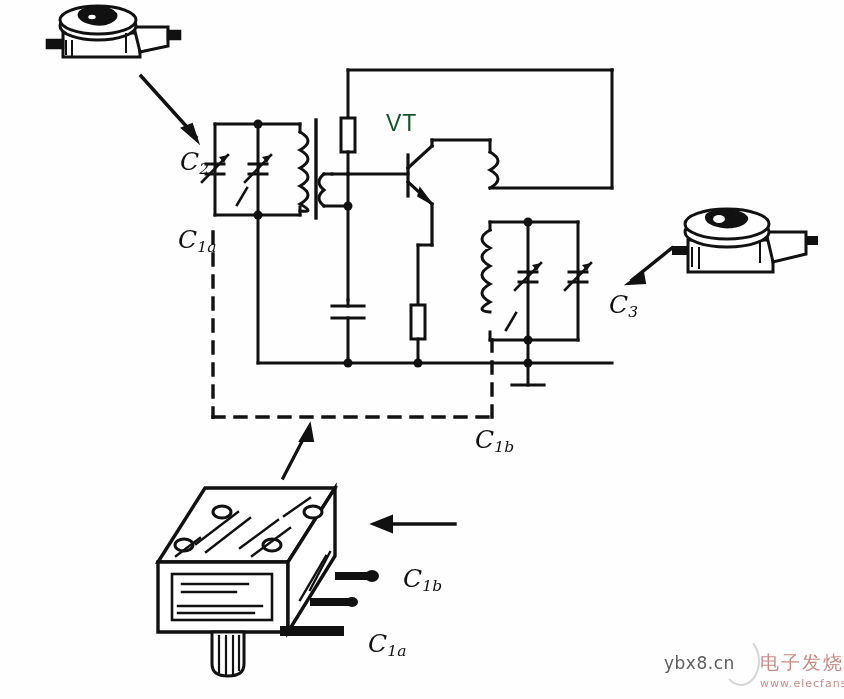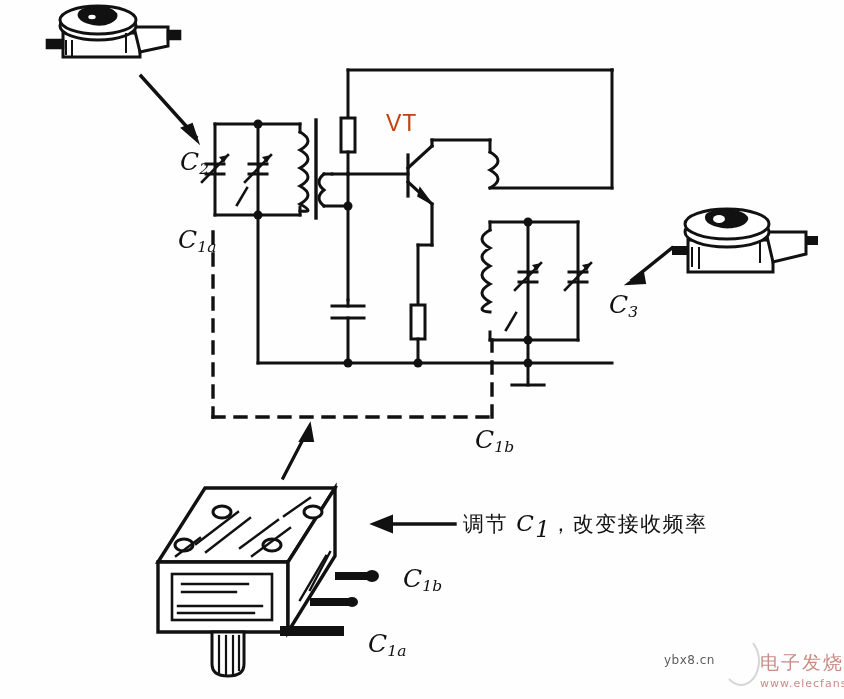--- a/index.html
+++ b/index.html
@@ -6,24 +6,24 @@
   body{
     width:844px;height:699px;position:relative;overflow:hidden;
     font-family:"Liberation Serif", serif;
     background:#fefefe;
   }
   #sheet{position:absolute;left:0;top:0;width:844px;height:699px;}
   svg{position:absolute;left:0;top:0;}
   .lbl{position:absolute;color:#111;white-space:nowrap;}
   .sub{font-size:0.62em;vertical-align:-0.28em;letter-spacing:0.2px;}
   .cap-label{font-family:"DejaVu Serif", serif;font-style:italic;font-size:25px;font-weight:500;margin-left:16px;}
-  .vt-label{font-family:"Liberation Sans", sans-serif;font-size:23px;letter-spacing:1px;color:#c2410c;}
+  .vt-label{font-family:"Liberation Sans", sans-serif;font-size:23px;letter-spacing:1px;color:#14532d;}
   .cn-text{font-family:"DejaVu Sans", sans-serif;font-size:21px;color:#111;letter-spacing:1.5px;}
   .cn-text .ital{font-family:"DejaVu Serif", serif;font-style:italic;font-size:23px;}
-  .wm1{position:absolute;font-family:"DejaVu Sans", sans-serif;font-size:12px;color:#5c5c5c;letter-spacing:0.5px;}
+  .wm1{position:absolute;font-family:"DejaVu Sans", sans-serif;font-size:17px;color:#5c5c5c;letter-spacing:0.5px;}
   .wm2{position:absolute;font-family:"DejaVu Sans", sans-serif;color:#c98b86;}
   .wm2 .big{font-size:19px;letter-spacing:2px;}
   .wm2 .small{font-size:11px;letter-spacing:1px;display:block;margin-top:1px;}
   .wm-arc{position:absolute;border:2px solid #cfcfcf;border-radius:50%;}
 </style>
 </head>
 <body>
 
 <div id="sheet">
 
@@ -310,23 +310,20 @@
   </div>
 
   <div class="lbl cap-label" style="left:387px;top:564px;">
     <span>C</span><span class="sub">1b</span>
   </div>
 
   <div class="lbl cap-label" style="left:352px;top:629px;">
     <span>C</span><span class="sub">1a</span>
   </div>
 
-  <div class="lbl cn-text" style="left:463px;top:510px;">
-    <span>调节 </span><span class="ital">C</span><span class="sub ital">1</span><span>，改变接收频率</span>
-  </div>
 
   <div class="wm1" style="left:664px;top:653px;">
     <span>ybx8.cn</span>
   </div>
   <div class="wm-arc" style="left:722px;top:636px;width:34px;height:46px;border-color:#d6d6d6;border-left-color:transparent;border-top-color:transparent;"></div>
   <div class="wm2" style="left:760px;top:650px;">
     <span class="big">电子发烧友</span>
     <span class="small">www.elecfans.com</span>
   </div>
 

